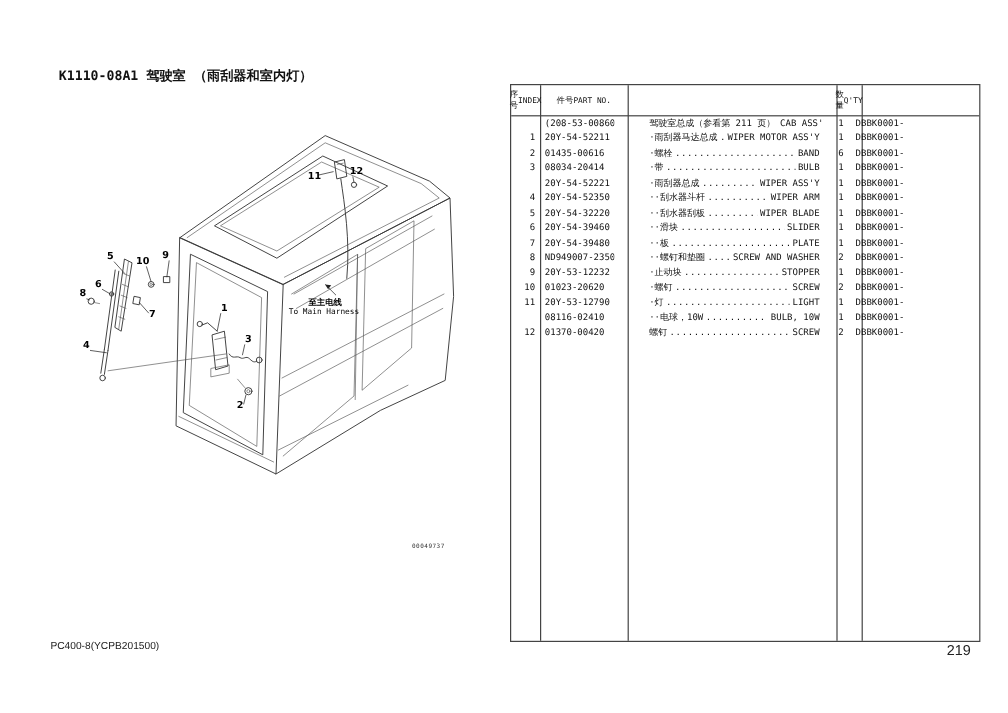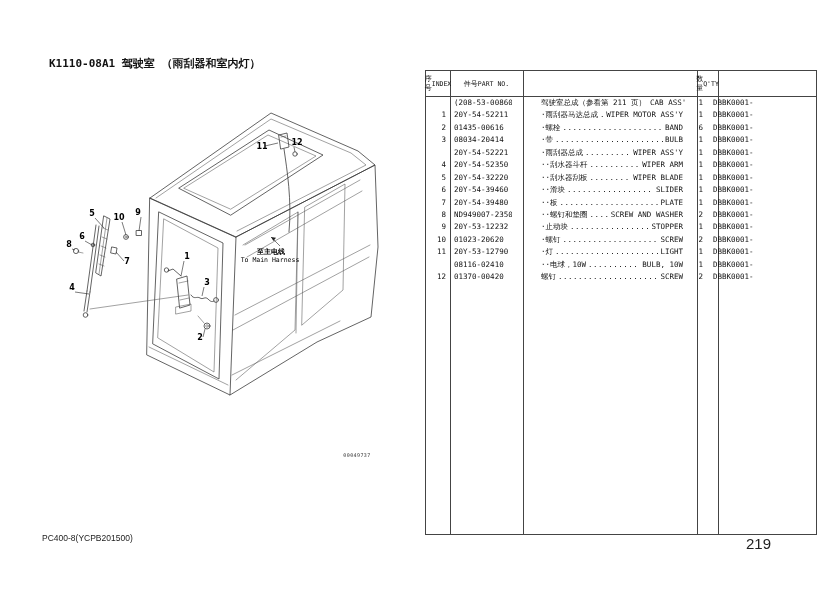--- a/index.html
+++ b/index.html
@@ -32,21 +32,21 @@
   .c-idx{width:24px;text-align:right;padding-right:4px;}
   .c-part{width:62px;padding-left:4px;}
   .c-desc{width:174px;padding:0 3px;display:flex;align-items:baseline;}
   .dcn{flex:0 0 auto;margin-left:26px;}
   .dots{flex:1 1 auto;min-width:0;overflow:hidden;white-space:nowrap;margin:0 2px;letter-spacing:0.5px;}
   .den{flex:0 0 auto;text-align:right;}
   .c-qty{width:21px;text-align:right;padding-right:4px;}
   .c-serial{width:100px;padding-left:6px;}
   
   .footer-left{position:absolute;left:42px;top:533px;font-family:"Liberation Sans", sans-serif;font-size:8.5px;color:#222;}
-  .page-num{position:absolute;left:746px;top:535px;font-family:"Liberation Sans", sans-serif;font-size:15px;color:#222;text-align:right;}
+  .page-num{position:absolute;left:789px;top:535px;font-family:"Liberation Sans", sans-serif;font-size:12px;color:#222;text-align:right;}
 </style>
 </head>
 <body>
 
 <div class="title-block">
   <div>K1110-08A1 驾驶室 （雨刮器和室内灯）</div>
 </div>
 
 <div class="drawing">
 <svg viewBox="0 0 370 400" xmlns="http://www.w3.org/2000/svg">

